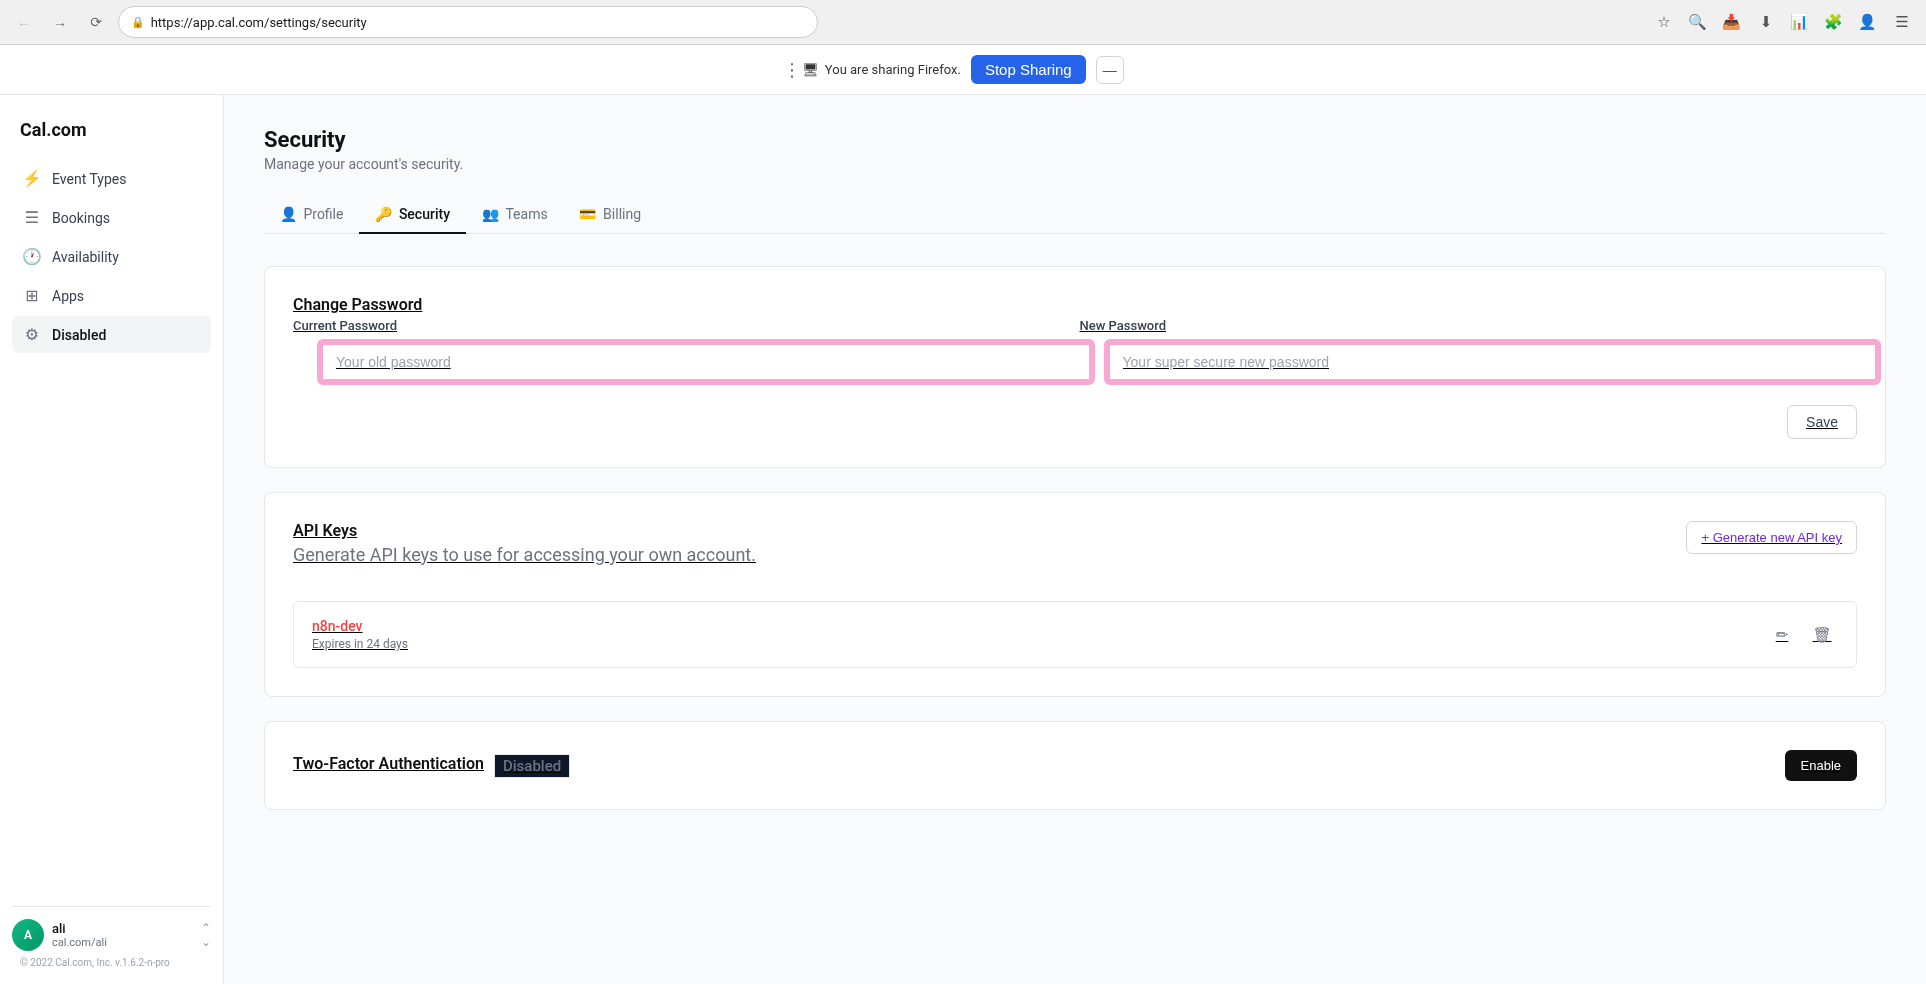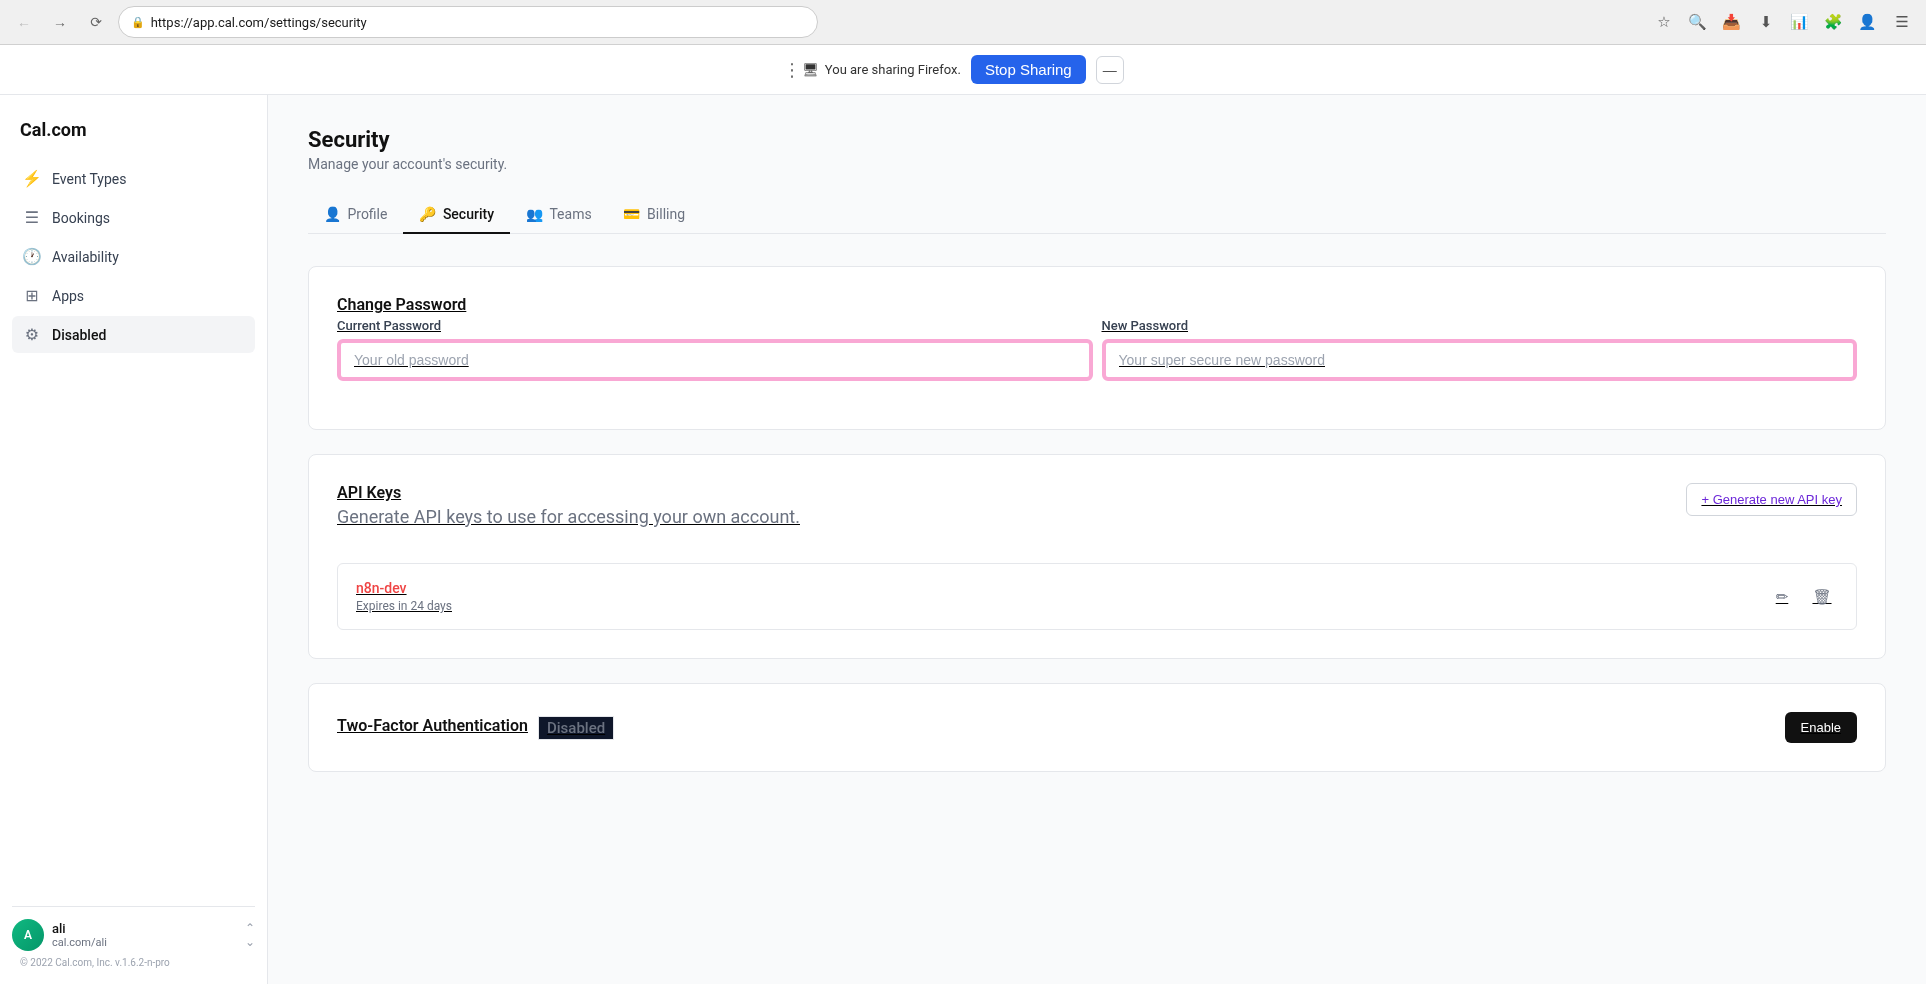--- a/index.html
+++ b/index.html
@@ -20,21 +20,21 @@
     .sharing-bar { background: #fff; border-bottom: 1px solid #e5e7eb; display: flex; align-items: center; justify-content: center; gap: 10px; padding: 10px; height: 50px; position: relative; }
     .sharing-dots { color: #666; font-size: 18px; position: absolute; left: 50%; transform: translateX(-180px); cursor: pointer; }
     .sharing-text { color: #333; font-size: 13px; display: flex; align-items: center; gap: 6px; }
     .stop-sharing-btn { background: #2563eb; color: white; border: none; border-radius: 6px; padding: 6px 14px; font-size: 15px; font-weight: 500; cursor: pointer; }
     .sharing-minimize { width: 28px; height: 28px; border: 1px solid #d1d5db; border-radius: 6px; background: #fff; cursor: pointer; display: flex; align-items: center; justify-content: center; color: #555; font-size: 14px; }
 
     
     .app-container { display: flex; flex: 1; overflow: hidden; }
 
     
-    .sidebar { width: 268px; background: #fff; border-right: 1px solid #e5e7eb; display: flex; flex-direction: column; padding: 16px 12px; flex-shrink: 0; }
+    .sidebar { width: 224px; background: #fff; border-right: 1px solid #e5e7eb; display: flex; flex-direction: column; padding: 16px 12px; flex-shrink: 0; }
     .sidebar-logo { font-size: 18px; font-weight: 700; color: #111; padding: 8px 8px 20px 8px; }
     .sidebar-nav { display: flex; flex-direction: column; gap: 2px; flex: 1; }
     .sidebar-item { display: flex; align-items: center; gap: 10px; padding: 9px 10px; border-radius: 6px; cursor: pointer; color: #374151; font-size: 14px; text-decoration: none; }
     .sidebar-item.active { background: #f3f4f6; font-weight: 500; color: #111; }
     .sidebar-item .item-icon { font-size: 16px; color: #6b7280; width: 20px; text-align: center; }
     .sidebar-footer { border-top: 1px solid #e5e7eb; padding-top: 12px; display: flex; align-items: center; justify-content: space-between; }
     .user-info { display: flex; align-items: center; gap: 8px; cursor: pointer; }
     .avatar { width: 32px; height: 32px; border-radius: 50%; background: linear-gradient(135deg, #10b981, #059669); display: flex; align-items: center; justify-content: center; color: white; font-size: 12px; font-weight: 600; overflow: hidden; }
     .user-text .user-name { font-size: 13px; font-weight: 500; color: #111; }
     .user-text .user-handle { font-size: 11px; color: #6b7280; }
@@ -55,21 +55,21 @@
 
     
     .section { background: #fff; border: 1px solid #e5e7eb; border-radius: 8px; padding: 28px; margin-bottom: 24px; text-decoration: underline; }
     .section-title { font-size: 16px; font-weight: 600; color: #111; margin-bottom: 4px; }
     .section-subtitle { font-size: 18px; color: #6b7280; margin-bottom: 20px; }
 
     
     .password-fields { display: grid; grid-template-columns: 1fr 1fr; gap: 9px; margin-bottom: 20px; }
     .field-group { display: flex; flex-direction: column; gap: 6px; }
     .field-label { font-size: 13px; font-weight: 500; color: #374151; }
-    .field-input { width: 100%; padding: 9px 13px; border: 4px solid #f9a8d4; border-radius: 6px; font-size: 14px; color: #374151; background: #fff; outline: none; }
+    .field-input { width: 100%; padding: 9px 13px; border: 6px solid #f9a8d4; border-radius: 6px; font-size: 14px; color: #374151; background: #fff; outline: none; margin-left: 24px; }
     .field-input::placeholder { color: #9ca3af; }
     .save-row { display: flex; justify-content: flex-end; }
     .save-btn { background: #fff; border: 1px solid #d1d5db; color: #374151; padding: 8px 18px; border-radius: 6px; font-size: 14px; font-weight: 500; cursor: pointer; }
 
     
     .api-keys-header { display: flex; align-items: flex-start; justify-content: space-between; margin-bottom: 16px; }
     .generate-btn { display: flex; align-items: center; gap: 6px; background: #fff; border: 1px solid #d1d5db; color: #6d28d9; padding: 8px 14px; border-radius: 6px; font-size: 13px; font-weight: 500; cursor: pointer; }
     .api-key-item { border: 1px solid #e5e7eb; border-radius: 6px; padding: 16px 18px; display: flex; align-items: center; justify-content: space-between; }
     .api-key-name { font-size: 14px; font-weight: 500; color: #ef4444; margin-bottom: 3px; }
     .api-key-expiry { font-size: 12px; color: #6b7280; }
@@ -192,20 +192,23 @@
       <div class="password-fields">
         <div class="field-group">
           <label class="field-label">Current Password</label>
           <input class="field-input" type="password" placeholder="Your old password" style="">
         </div>
         <div class="field-group">
           <label class="field-label">New Password</label>
           <input class="field-input" type="password" placeholder="Your super secure new password" style="">
         </div>
       </div>
+      <div class="save-row">
+        <button class="save-btn">Save</button>
+      </div>
     </div>
 
     <div class="section">
       <div class="api-keys-header">
         <div>
           <h2 class="section-title">API Keys</h2>
           <p class="section-subtitle">Generate API keys to use for accessing your own account.</p>
         </div>
         <button class="generate-btn">+ Generate new API key</button>
       </div>

